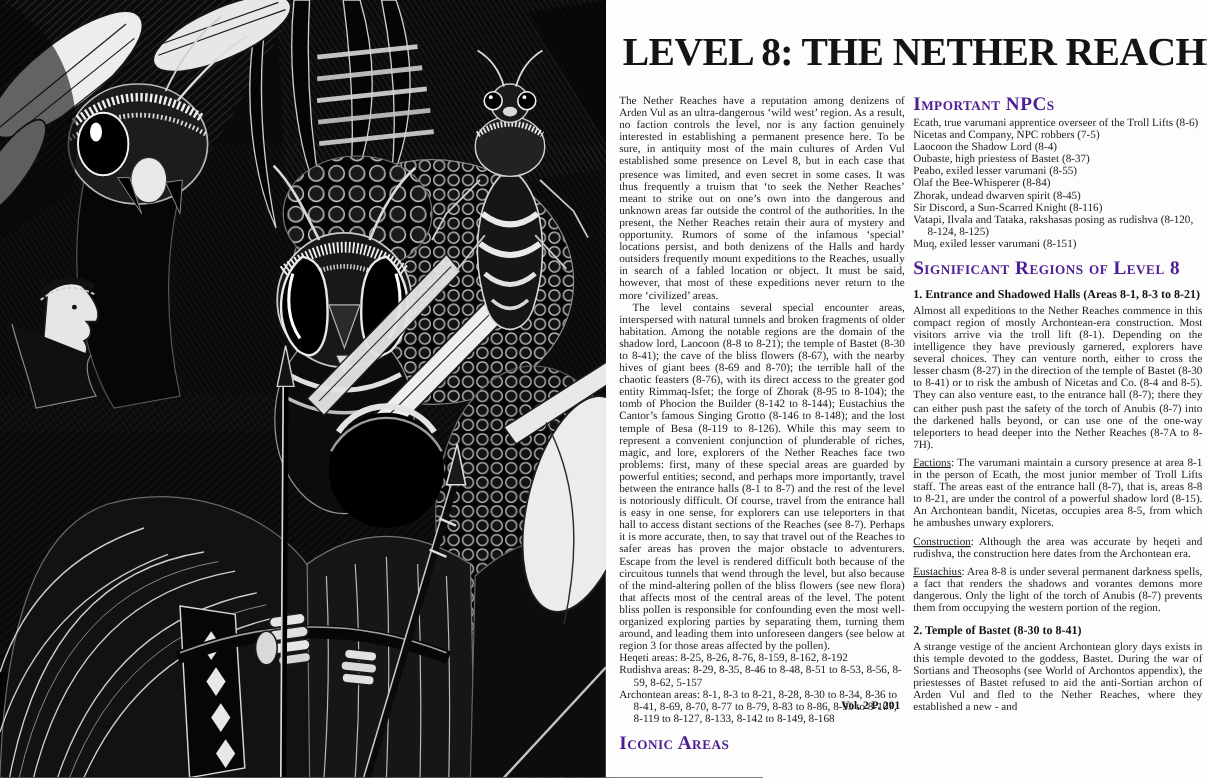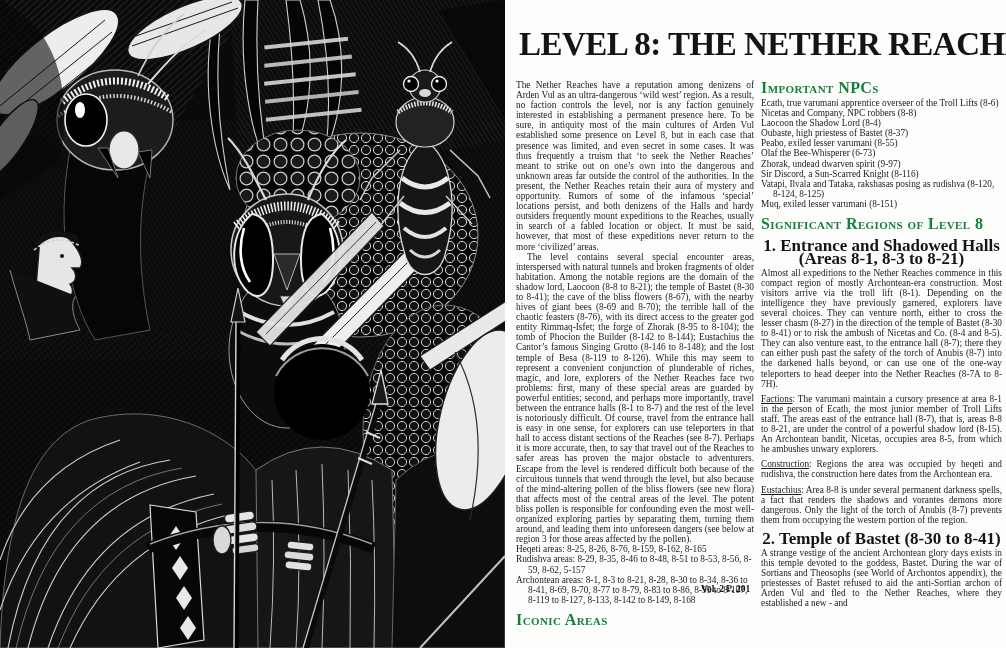--- a/index.html
+++ b/index.html
@@ -15,25 +15,25 @@
   #right-page{position:absolute;left:505px;top:0;width:501px;height:648px;background:#fdfdfb;overflow:hidden;}
   .title{position:absolute;top:26px;left:14px;width:480px;text-align:center;
          font-size:33px;font-weight:bold;letter-spacing:-.5px;white-space:nowrap;color:#141414;}
   .col{position:absolute;top:80px;font-size:9.3px;line-height:10.1px;text-align:justify;}
   #col-a{left:11px;width:238px;}
   #col-b{left:256px;width:241px;}
   .para{margin:0;}
   .para.indent{text-indent:11px;}
   .para.gap{margin-top:5px;}
   .sec-head{font-variant:small-caps;font-weight:bold;font-size:16px;line-height:16px;
-            letter-spacing:.4px;margin:7px 0 2px 0;text-align:left;color:#15803d;}
+            letter-spacing:.4px;margin:7px 0 2px 0;text-align:left;color:#4c1d95;}
   .sec-head.first{margin-top:0;}
   .hang{padding-left:12px;text-indent:-12px;text-align:left;margin:0;}
   .npc-list{margin:0 0 2px 0;}
-  .region-head{font-weight:bold;font-size:17px;line-height:12.8px;margin:8px 0 2px 0;text-align:center;color:#141414;}
+  .region-head{font-weight:bold;font-size:10px;line-height:12.8px;margin:8px 0 2px 0;text-align:left;color:#141414;}
   .plabel{text-decoration:underline;}
   .footer{position:absolute;left:196px;top:584px;font-size:9.5px;font-weight:bold;color:#141414;text-align:center;}
 </style>
 </head>
 <body>
 
 <div id="spread">
 
   <div id="left-page">
     <svg width="505" height="648" viewBox="0 0 505 648" xmlns="http://www.w3.org/2000/svg">
@@ -248,49 +248,49 @@
   </div>
   <div id="gutter"></div>
 
   <div id="right-page">
     <div class="title">LEVEL 8: THE NETHER REACHES</div>
 
     <div class="col" id="col-a">
       <p class="para">The Nether Reaches have a reputation among denizens of Arden Vul as an ultra-dangerous ‘wild west’ region. As a result, no faction controls the level, nor is any faction genuinely interested in establishing a permanent presence here. To be sure, in antiquity most of the main cultures of Arden Vul established some presence on Level 8, but in each case that presence was limited, and even secret in some cases. It was thus frequently a truism that ‘to seek the Nether Reaches’ meant to strike out on one’s own into the dangerous and unknown areas far outside the control of the authorities. In the present, the Nether Reaches retain their aura of mystery and opportunity. Rumors of some of the infamous ‘special’ locations persist, and both denizens of the Halls and hardy outsiders frequently mount expeditions to the Reaches, usually in search of a fabled location or object. It must be said, however, that most of these expeditions never return to the more ‘civilized’ areas.</p>
       <p class="para indent">The level contains several special encounter areas, interspersed with natural tunnels and broken fragments of older habitation. Among the notable regions are the domain of the shadow lord, Laocoon (8-8 to 8-21); the temple of Bastet (8-30 to 8-41); the cave of the bliss flowers (8-67), with the nearby hives of giant bees (8-69 and 8-70); the terrible hall of the chaotic feasters (8-76), with its direct access to the greater god entity Rimmaq-Isfet; the forge of Zhorak (8-95 to 8-104); the tomb of Phocion the Builder (8-142 to 8-144); Eustachius the Cantor’s famous Singing Grotto (8-146 to 8-148); and the lost temple of Besa (8-119 to 8-126). While this may seem to represent a convenient conjunction of plunderable of riches, magic, and lore, explorers of the Nether Reaches face two problems: first, many of these special areas are guarded by powerful entities; second, and perhaps more importantly, travel between the entrance halls (8-1 to 8-7) and the rest of the level is notoriously difficult. Of course, travel from the entrance hall is easy in one sense, for explorers can use teleporters in that hall to access distant sections of the Reaches (see 8-7). Perhaps it is more accurate, then, to say that travel out of the Reaches to safer areas has proven the major obstacle to adventurers. Escape from the level is rendered difficult both because of the circuitous tunnels that wend through the level, but also because of the mind-altering pollen of the bliss flowers (see new flora) that affects most of the central areas of the level. The potent bliss pollen is responsible for confounding even the most well-organized exploring parties by separating them, turning them around, and leading them into unforeseen dangers (see below at region 3 for those areas affected by the pollen).</p>
 
-      <p class="hang">Heqeti areas: 8-25, 8-26, 8-76, 8-159, 8-162, 8-165</p>
+      <p class="hang">Heqeti areas: 8-25, 8-26, 8-76, 8-159, 8-162, 8-192</p>
       <p class="hang">Rudishva areas: 8-29, 8-35, 8-46 to 8-48, 8-51 to 8-53, 8-56, 8-59, 8-62, 5-157</p>
       <p class="hang">Archontean areas: 8-1, 8-3 to 8-21, 8-28, 8-30 to 8-34, 8-36 to 8-41, 8-69, 8-70, 8-77 to 8-79, 8-83 to 8-86, 8-95 to 8-107, 8-119 to 8-127, 8-133, 8-142 to 8-149, 8-168</p>
 
       <div class="sec-head">Iconic Areas</div>
 
     </div>
 
     <div class="col" id="col-b">
       <div class="sec-head first">Important NPCs</div>
       <div class="npc-list">
         <p class="hang">Ecath, true varumani apprentice overseer of the Troll Lifts (8-6)</p>
-        <p class="hang">Nicetas and Company, NPC robbers (8-8)</p>
+        <p class="hang">Nicetas and Company, NPC robbers (7-5)</p>
         <p class="hang">Laocoon the Shadow Lord (8-4)</p>
         <p class="hang">Oubaste, high priestess of Bastet (8-37)</p>
         <p class="hang">Peabo, exiled lesser varumani (8-55)</p>
-        <p class="hang">Olaf the Bee-Whisperer (6-73)</p>
-        <p class="hang">Zhorak, undead dwarven spirit (9-97)</p>
+        <p class="hang">Olaf the Bee-Whisperer (8-84)</p>
+        <p class="hang">Zhorak, undead dwarven spirit (8-45)</p>
         <p class="hang">Sir Discord, a Sun-Scarred Knight (8-116)</p>
         <p class="hang">Vatapi, Ilvala and Tataka, rakshasas posing as rudishva (8-120, 8-124, 8-125)</p>
         <p class="hang">Muq, exiled lesser varumani (8-151)</p>
       </div>
 
       <div class="sec-head">Significant Regions of Level 8</div>
 
       <div class="region-head">1. Entrance and Shadowed Halls (Areas 8-1, 8-3 to 8-21)</div>
       <p class="para">Almost all expeditions to the Nether Reaches commence in this compact region of mostly Archontean-era construction. Most visitors arrive via the troll lift (8-1). Depending on the intelligence they have previously garnered, explorers have several choices. They can venture north, either to cross the lesser chasm (8-27) in the direction of the temple of Bastet (8-30 to 8-41) or to risk the ambush of Nicetas and Co. (8-4 and 8-5). They can also venture east, to the entrance hall (8-7); there they can either push past the safety of the torch of Anubis (8-7) into the darkened halls beyond, or can use one of the one-way teleporters to head deeper into the Nether Reaches (8-7A to 8-7H).</p>
       <p class="para gap"><span class="plabel">Factions</span><span>: The varumani maintain a cursory presence at area 8-1 in the person of Ecath, the most junior member of Troll Lifts staff. The areas east of the entrance hall (8-7), that is, areas 8-8 to 8-21, are under the control of a powerful shadow lord (8-15). An Archontean bandit, Nicetas, occupies area 8-5, from which he ambushes unwary explorers.</span></p>
-      <p class="para gap"><span class="plabel">Construction</span><span>: Regions the area was occupied by heqeti and rudishva, the construction here dates from the Archontean era.</span></p>
+      <p class="para gap"><span class="plabel">Construction</span><span>: Although the area was accurate by heqeti and rudishva, the construction here dates from the Archontean era.</span></p>
       <p class="para gap"><span class="plabel">Eustachius</span><span>: Area 8-8 is under several permanent darkness spells, a fact that renders the shadows and vorantes demons more dangerous. Only the light of the torch of Anubis (8-7) prevents them from occupying the western portion of the region.</span></p>
 
       <div class="region-head">2. Temple of Bastet (8-30 to 8-41)</div>
       <p class="para">A strange vestige of the ancient Archontean glory days exists in this temple devoted to the goddess, Bastet. During the war of Sortians and Theosophs (see World of Archontos appendix), the priestesses of Bastet refused to aid the anti-Sortian archon of Arden Vul and fled to the Nether Reaches, where they established a new - and</p>
     </div>
 
     <div class="footer">Vol. 2 P. 201</div>
   </div>
 </div>
 

